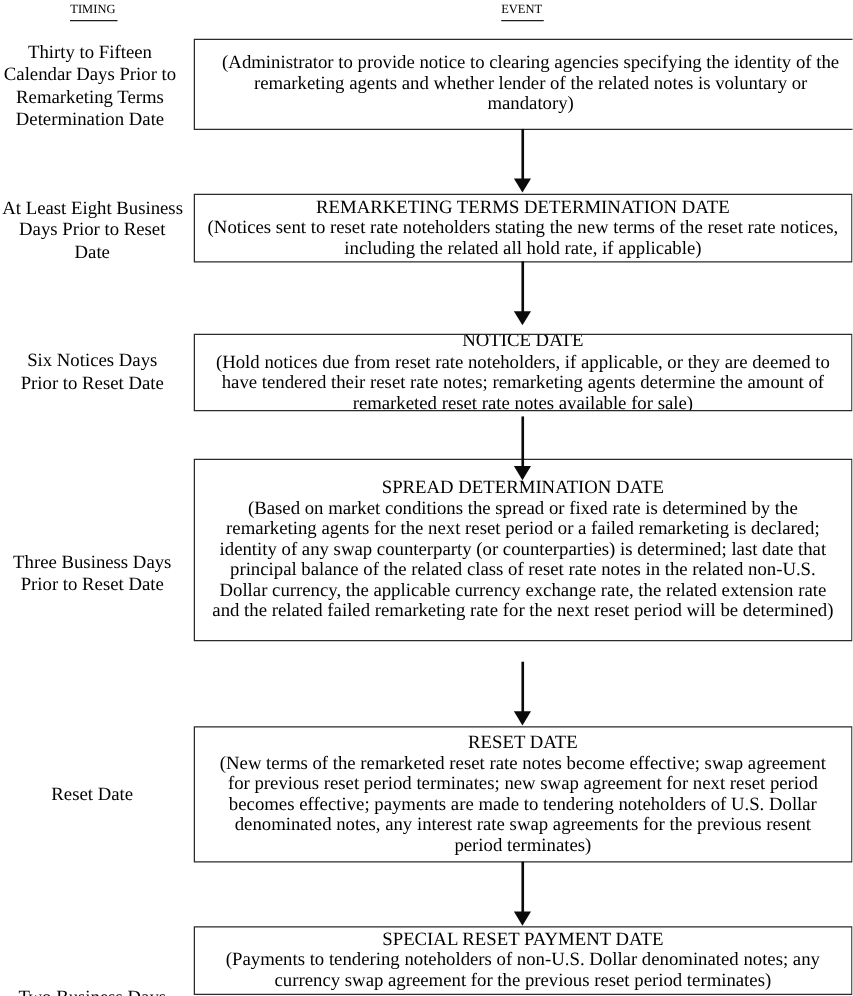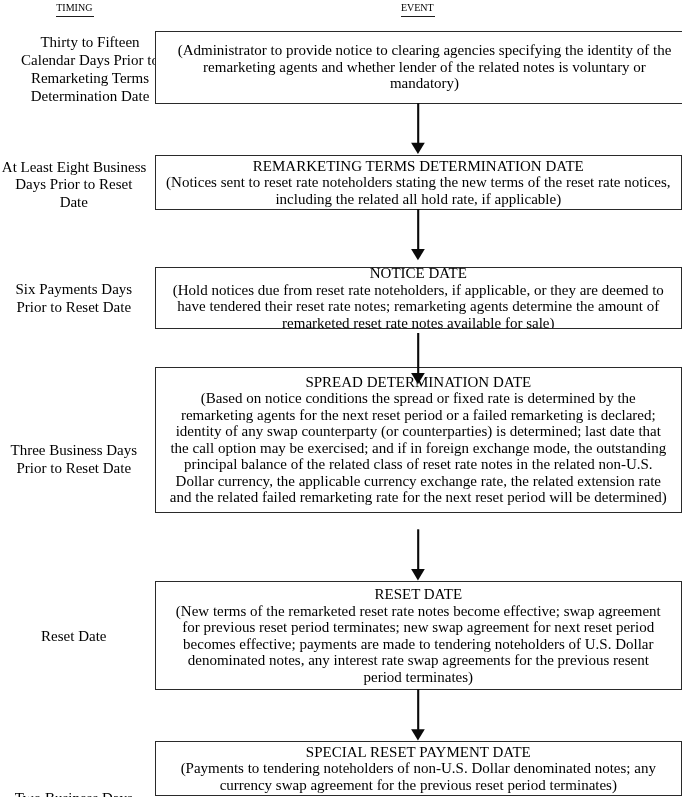--- a/index.html
+++ b/index.html
@@ -63,21 +63,21 @@
   .arrow { position: absolute; }
 </style>
 </head>
 <body>
 
 <div class="page">
 
   <div class="col-header" style="left:-0.7px;top:0.3px;width:150px;"><span>TIMING</span></div>
   <div class="col-header" style="left:154.0px;top:0.3px;width:526.6px;"><span>EVENT</span></div>
 
-  <div class="timing" style="left:18px;top:33.9px;width:144px;">
+  <div class="timing" style="left:0;top:33.9px;width:144px;">
       <div>Thirty to Fifteen</div>
       <div>Calendar Days Prior to</div>
       <div>Remarketing Terms</div>
       <div>Determination Date</div>
     </div>
   <div class="ebox" style="left:155.0px;top:30.6px;width:539px;height:73.6px;">
     <div class="stack" style="margin-top:-0.8px;">
         <div>(Administrator to provide notice to clearing agencies specifying the identity of the</div>
         <div>remarketing agents and whether lender of the related notes is voluntary or</div>
         <div>mandatory)</div>
@@ -93,21 +93,21 @@
     <div class="stack">
         <div>REMARKETING TERMS DETERMINATION DATE</div>
       </div>
     <div class="stack">
         <div>(Notices sent to reset rate noteholders stating the new terms of the reset rate notices,</div>
         <div>including the related all hold rate, if applicable)</div>
       </div>
   </div>
 
   <div class="timing" style="left:1.8px;top:281.3px;width:144px;">
-      <div>Six Payments Days</div>
+      <div>Six Notices Days</div>
       <div>Prior to Reset Date</div>
     </div>
   <div class="ebox" style="left:155.0px;top:267px;width:526.6px;height:62px;">
     <div class="stack">
         <div>NOTICE DATE</div>
       </div>
     <div class="stack">
         <div>(Hold notices due from reset rate noteholders, if applicable, or they are deemed to</div>
         <div>have tendered their reset rate notes; remarketing agents determine the amount of</div>
         <div>remarketed reset rate notes available for sale)</div>
@@ -116,24 +116,23 @@
 
   <div class="timing" style="left:1.8px;top:441.9px;width:144px;">
       <div>Three Business Days</div>
       <div>Prior to Reset Date</div>
     </div>
   <div class="ebox" style="left:155.0px;top:367px;width:526.6px;height:145.8px;">
     <div class="stack">
         <div>SPREAD DETERMINATION DATE</div>
       </div>
     <div class="stack">
-        <div>(Based on notice conditions the spread or fixed rate is determined by the</div>
+        <div>(Based on market conditions the spread or fixed rate is determined by the</div>
         <div>remarketing agents for the next reset period or a failed remarketing is declared;</div>
         <div>identity of any swap counterparty (or counterparties) is determined; last date that</div>
-        <div>the call option may be exercised; and if in foreign exchange mode, the outstanding</div>
         <div>principal balance of the related class of reset rate notes in the related non-U.S.</div>
         <div>Dollar currency, the applicable currency exchange rate, the related extension rate</div>
         <div>and the related failed remarketing rate for the next reset period will be determined)</div>
       </div>
   </div>
 
   <div class="timing" style="left:1.8px;top:627.5px;width:144px;">
       <div>Reset Date</div>
     </div>
   <div class="ebox" style="left:155.0px;top:580.9px;width:526.6px;height:109.6px;">

